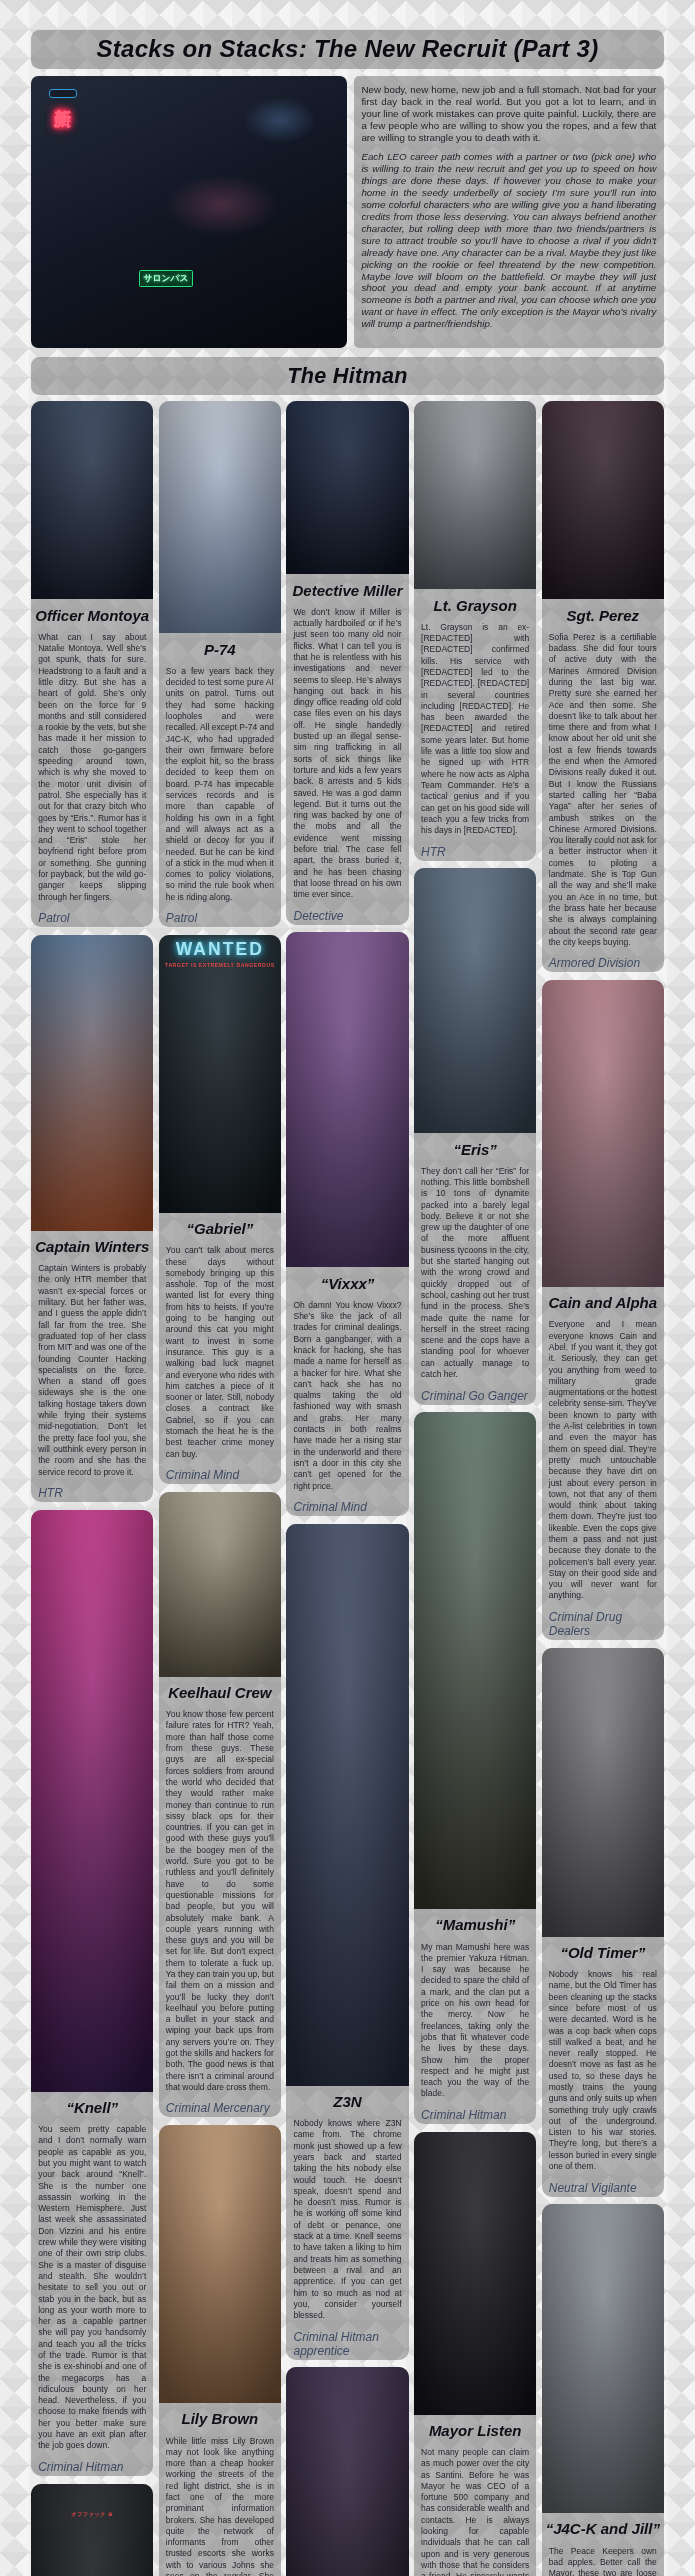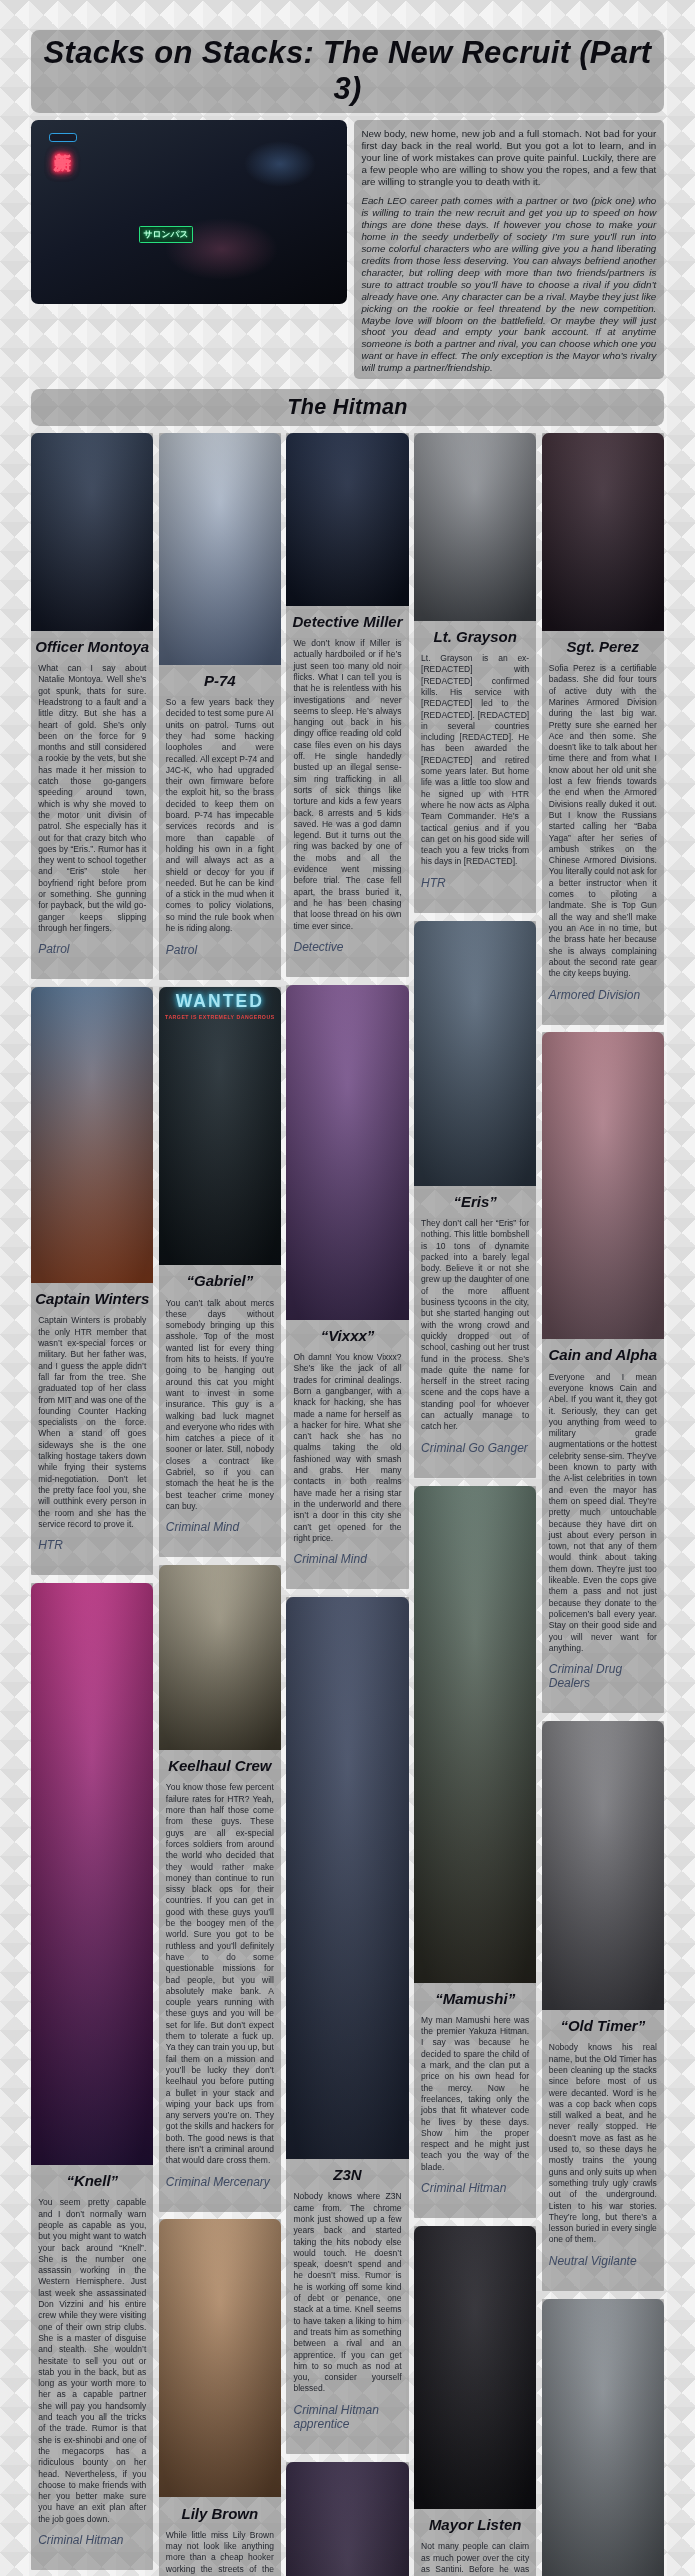--- a/index.html
+++ b/index.html
@@ -17,25 +17,25 @@
     border-radius:8.2px;
     text-align:center;
     padding:5.2px 0 6.2px 0;
     margin-bottom:6.7px;
   }
   .bar h1,.bar h2{
     margin:0;
     font-style:italic;font-weight:bold;color:#0c0c12;
     letter-spacing:0.3px;
   }
-  .bar h1{font-size:31px;}
+  .bar h1{font-size:24px;}
   .bar h2{font-size:21.6px;}
   .intro{display:flex;align-items:stretch;margin-bottom:9.3px;}
   .intro-img{
-    width:316px;height:184px;flex:0 0 316px;
+    width:316px;height:272px;flex:0 0 316px;
     border-radius:7.2px;
     background:linear-gradient(155deg,#232b38 0%,#131826 45%,#07080d 100%);
     position:relative;overflow:hidden;
   }
   .neon-v{
     position:absolute;left:17.5px;top:13.4px;
     writing-mode:vertical-rl;text-orientation:upright;
     font-size:17.5px;font-weight:bold;color:#ff5f7a;
     text-shadow:0 0 4.1px #ff2d55,0 0 9.3px #ff2d55;
     border:1px solid #2f9fe0;border-radius:3.1px;padding:3.1px 1px;
@@ -61,23 +61,23 @@
   .intro-txt p{
     margin:4.1px 0 7.2px 0;
     font-size:9.8px;line-height:1.22;color:#1c2026;
     text-align:justify;
   }
   .intro-txt p.p2{font-style:italic;margin-bottom:0;}
   .locals{display:flex;gap:5.2px;align-items:flex-start;}
   .col{flex:1;display:flex;flex-direction:column;gap:7.7px;min-width:0;}
   .card{
     background:rgba(122,122,122,0.55);
-    border-radius:1px;
+    border-radius:10px;
     overflow:hidden;
-    padding-bottom:23px;
+    padding-bottom:2px;
   }
   .portrait{
     width:100%;height:var(--ih,216px);
     background:linear-gradient(165deg,var(--g1,#555) 0%,var(--g2,#111) 100%);
     border-radius:7.2px 7.2px 0 0;
     position:relative;overflow:hidden;
   }
   .portrait::after{
     content:"";position:absolute;inset:0;
     background:radial-gradient(ellipse at 50% 30%,rgba(255,255,255,0.10),rgba(0,0,0,0.35) 90%);

